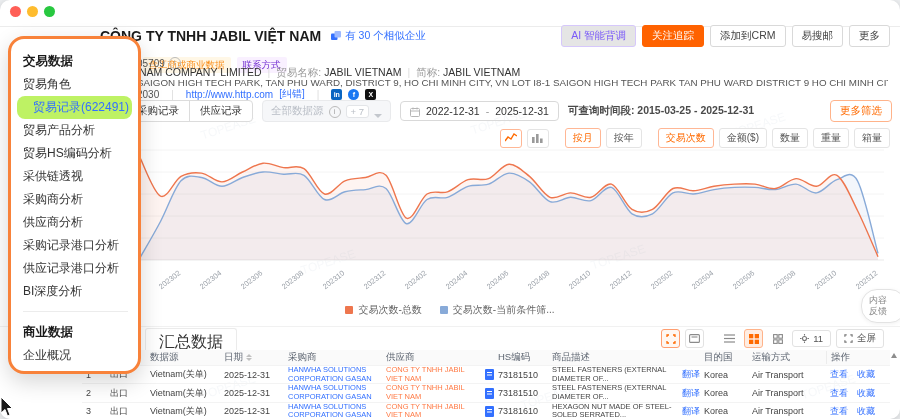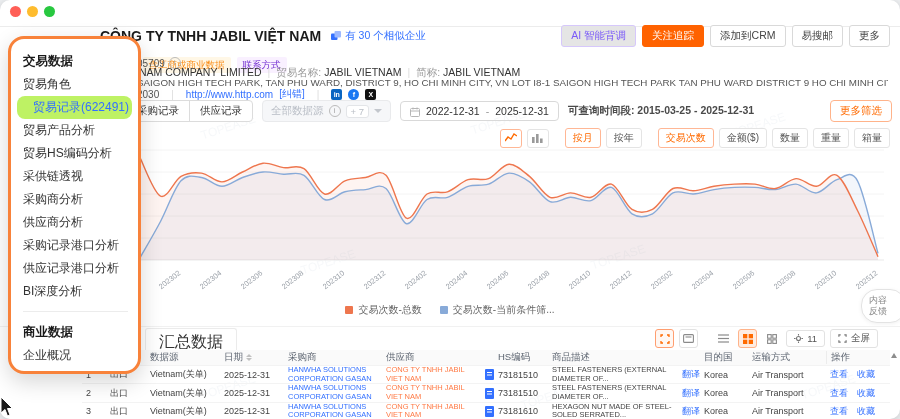--- a/index.html
+++ b/index.html
@@ -30,21 +30,21 @@
   .addrline{position:absolute;top:77px;left:137px;right:12px;font-size:9.8px;color:#555;white-space:nowrap;overflow:hidden}
   .contactline{position:absolute;top:87px;left:137px;font-size:10px;color:#555;display:flex;align-items:center;gap:6px}
   a.lnk{color:#3370ff;text-decoration:none;cursor:pointer}
   .sicon{width:11px;height:11px;border-radius:2px;color:#fff;font-size:7px;font-weight:bold;line-height:11px;text-align:center;display:inline-block}
   .sicon.in{background:#0a66c2}.sicon.fb{background:#1877f2;border-radius:50%}.sicon.x{background:#111}
   
   .filterrow{position:absolute;top:100px;left:126px;display:flex;align-items:center;gap:9px}
   .seg{display:flex;border:1px solid #dcdcdc;border-radius:4px;overflow:hidden;background:#fff}
   .seg>div{padding:3px 10px;font-size:10.5px;color:#333;cursor:pointer}
   .seg>div+div{border-left:1px solid #dcdcdc}
-  .dsselect{display:flex;align-items:center;gap:5px;background:#f6f7f9;border:1px solid #e9eaec;border-radius:4px;padding:3px 8px;font-size:10.5px;color:#b9bec6;cursor:pointer}
+  .dsselect{display:flex;align-items:flex-end;gap:5px;background:#f6f7f9;border:1px solid #e9eaec;border-radius:4px;padding:3px 8px;font-size:10.5px;color:#b9bec6;cursor:pointer}
   .plus7{border:1px solid #e3e5e8;background:#fff;border-radius:3px;padding:0 4px;font-size:9.5px;color:#b9bec6}
   .caret{width:0;height:0;border-left:4px solid transparent;border-right:4px solid transparent;border-top:4px solid #c3c7cd}
   .datebox{display:flex;align-items:flex-end;gap:6px;border:1px solid #d9d9d9;border-radius:4px;padding:3px 9px;font-size:10.5px;color:#333}
   .hint{font-size:10.5px;color:#4a4a4a;font-weight:600}
   .morefilter{position:absolute;top:100px;right:8px;padding:3px 9px;border:1px solid #ffb38a;border-radius:4px;color:#ff6a00;background:#fff;font-size:10.5px;cursor:pointer}
   
   .chips{position:absolute;top:128px;right:10px;display:flex;align-items:center;gap:5px}
   .chip{padding:2px 7px;font-size:10px;border-radius:3px;border:1px solid #e4e4e4;background:#fff;color:#555;white-space:nowrap;cursor:pointer}
   .chip.act{color:#ff6a00;border-color:#ffb795;background:#fff}
   .ichip{width:20px;height:17px;border:1px solid #e4e4e4;border-radius:3px;display:flex;align-items:center;justify-content:center;background:#fff;cursor:pointer}
@@ -54,21 +54,21 @@
   #chartsvg{position:absolute;left:130px;top:146px}
   .legend{position:absolute;top:303px;left:0;right:0;display:flex;justify-content:center;gap:18px}
   .litem{display:flex;align-items:center;gap:5px;font-size:10px;color:#666;cursor:pointer}
   .lmark{width:8px;height:8px;border-radius:1px;display:inline-block}
   .feedback{position:absolute;right:-6px;top:289px;width:36px;height:32px;border:1px solid #e3e3e3;border-radius:16px;
             background:#fff;box-shadow:0 1px 4px rgba(0,0,0,.06);display:flex;flex-direction:column;align-items:flex-start;
             justify-content:center;padding-left:7px;font-size:9px;color:#888;line-height:1.2;cursor:pointer}
   
   .tdivider{position:absolute;top:326px;left:0;right:0;height:1px;background:#f1f1f1}
   .ttab{position:absolute;top:328px;left:145px;padding:3px 13px;border:1px solid #ebebeb;border-bottom:none;border-radius:3px 3px 0 0;background:#fff;font-size:16px;color:#333;cursor:pointer}
-  .ttools{position:absolute;top:329px;right:22px;display:flex;align-items:center;gap:5px}
+  .ttools{position:absolute;top:329px;right:16px;display:flex;align-items:center;gap:5px}
   .tbtn{width:17px;height:17px;border:1px solid #e2e2e2;border-radius:3px;display:flex;align-items:center;justify-content:center;background:#fff;cursor:pointer}
   .tbtn.plain{border-color:transparent}
   .tbtn.orange{border-color:#ff9e70;background:#fff7f2}
   .tbtn.gridact{border-color:#ffb38a;background:#ffede2}
   .tpill{display:flex;align-items:center;gap:4px;border:1px solid #e2e2e2;border-radius:3px;padding:2px 7px;font-size:9.5px;color:#555;background:#fff;cursor:pointer}
   .table{position:absolute;left:82px;right:10px;top:350px}
   .trow{display:grid;grid-template-columns:24px 40px 74px 64px 98px 112px 54px 152px 48px 78px 1fr;align-items:center}
   .thead{height:15px;background:#fafafa;font-size:9.5px;color:#5c6470;font-weight:400}
   .thead>div{padding-left:4px;white-space:nowrap;overflow:hidden;display:flex;align-items:center}
   .thead>div.opshead{border-left:1px solid #ececec}

